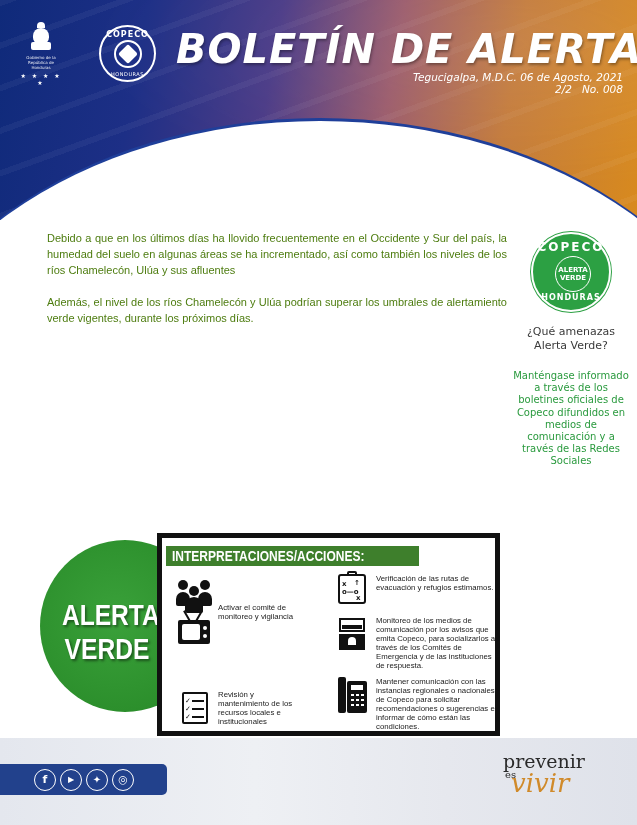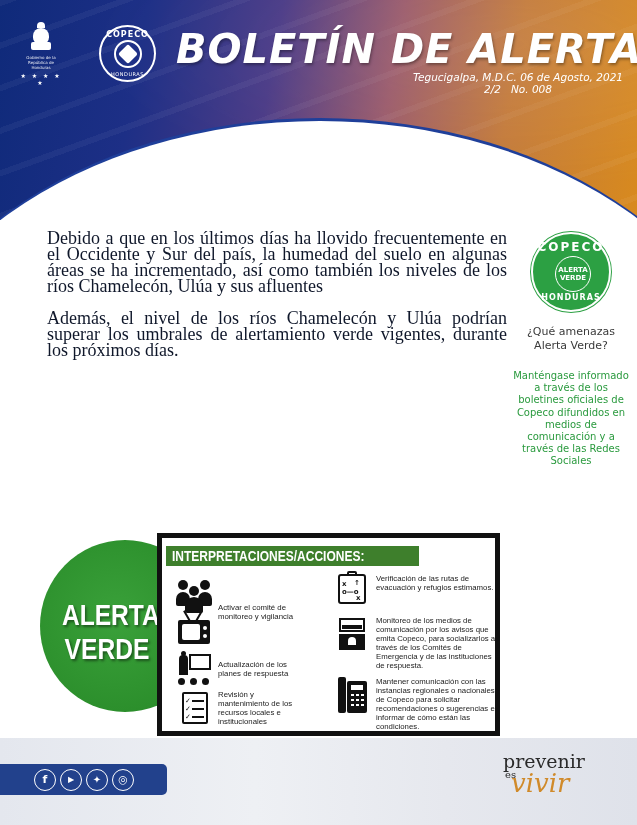--- a/index.html
+++ b/index.html
@@ -29,26 +29,26 @@
   .copeco-logo { position: absolute; left: 99px; top: 25px; width: 57px; height: 57px; border-radius: 50%;
     border: 2px solid #fff; display: flex; align-items: center; justify-content: center; }
   .copeco-logo .inner { width: 28px; height: 28px; border-radius: 50%; border: 2px solid #fff; display:flex; align-items:center; justify-content:center; }
   .copeco-logo .diamond { width: 14px; height: 14px; background: #fff; transform: rotate(45deg); border-radius: 2px; }
   .copeco-logo .t1 { position:absolute; top: 3px; left:0; right:0; text-align:center; font-size: 8px; font-weight:bold; color:#fff; letter-spacing: 1px; }
   .copeco-logo .t2 { position:absolute; bottom: 3px; left:0; right:0; text-align:center; font-size: 5px; color:#fff; letter-spacing: .5px; }
 
   .title { position: absolute; left: 176px; top: 26px; font-family: "DejaVu Sans", sans-serif; font-weight: bold;
     font-style: italic; font-size: 40px; color: #ffffff; letter-spacing: 1px; white-space: nowrap;
     text-shadow: 1px 2px 3px rgba(0,0,0,.35); }
-  .dateline { position: absolute; right: 14px; top: 71px; text-align: center; color: #ffffff; font-style: italic;
+  .dateline { position: absolute; right: 14px; top: 71px; text-align: right; color: #ffffff; font-style: italic;
     font-size: 10.5px; line-height: 12px; }
 
   
-  .content { position: absolute; left: 47px; top: 230px; width: 460px; font-family: Liberation Serif, serif;
-    font-size: 18px; line-height: 16px; color: #0f172a; text-align: justify; }
+  .content { position: absolute; left: 47px; top: 230px; width: 460px; font-family: Liberation Sans, sans-serif;
+    font-size: 11px; line-height: 16px; color: #4d7c0f; text-align: justify; }
   .content p { margin-bottom: 16px; }
 
   
   .side { position: absolute; left: 512px; top: 232px; width: 118px; text-align: center; }
   .badge { width: 80px; height: 80px; margin: 0 auto; border-radius: 50%; background: #2ca043; position: relative;
     border: 2px solid #fff; box-shadow: 0 0 0 1px #2ca043; }
   .badge .ring-top { position:absolute; top:6px; left:0; right:0; font-size: 12px; font-weight: bold; color: #fff; letter-spacing: 2px; }
   .badge .ring-bot { position:absolute; bottom:8px; left:0; right:0; font-size: 8px; font-weight: bold; color: #fff; letter-spacing: 1px; }
   .badge .core { position:absolute; left: 22px; top: 22px; width: 36px; height: 36px; border-radius: 50%; border: 1.5px solid #fff;
     display:flex; flex-direction: column; align-items:center; justify-content:center; color:#fff; font-size: 7px; font-weight: bold; line-height: 8px; }
@@ -186,31 +186,20 @@
     <div class="ic ic-tv">
       <div class="ant1"></div>
         <div class="ant2"></div>
       <div class="box"></div>
         <div class="scr"></div>
       <div class="k" style="top:16px;"></div>
         <div class="k" style="top:24px;"></div>
     </div>
   </div>
 
-  <div class="action" style="left:14px; top:113px;">
-    <div class="ic ic-board">
-      <div class="h" style="left:5px;top:0;width:5px;height:5px;"></div>
-      <div class="m"></div>
-      <div class="b"></div>
-      <div class="h" style="left:2px;top:27px;width:7px;height:7px;"></div>
-      <div class="h" style="left:14px;top:27px;width:7px;height:7px;"></div>
-      <div class="h" style="left:26px;top:27px;width:7px;height:7px;"></div>
-    </div>
-    <div class="tx" style="width:86px;">Actualización de los planes de respuesta</div>
-  </div>
 
   <div class="action" style="left:14px; top:152px;">
     <div class="ic ic-list">
       <div class="pg"></div>
       <div class="ck" style="top:8px;">✓</div>
         <div class="ln" style="top:10px;"></div>
       <div class="ck" style="top:16px;">✓</div>
         <div class="ln" style="top:18px;"></div>
       <div class="ck" style="top:24px;">✓</div>
         <div class="ln" style="top:26px;"></div>

